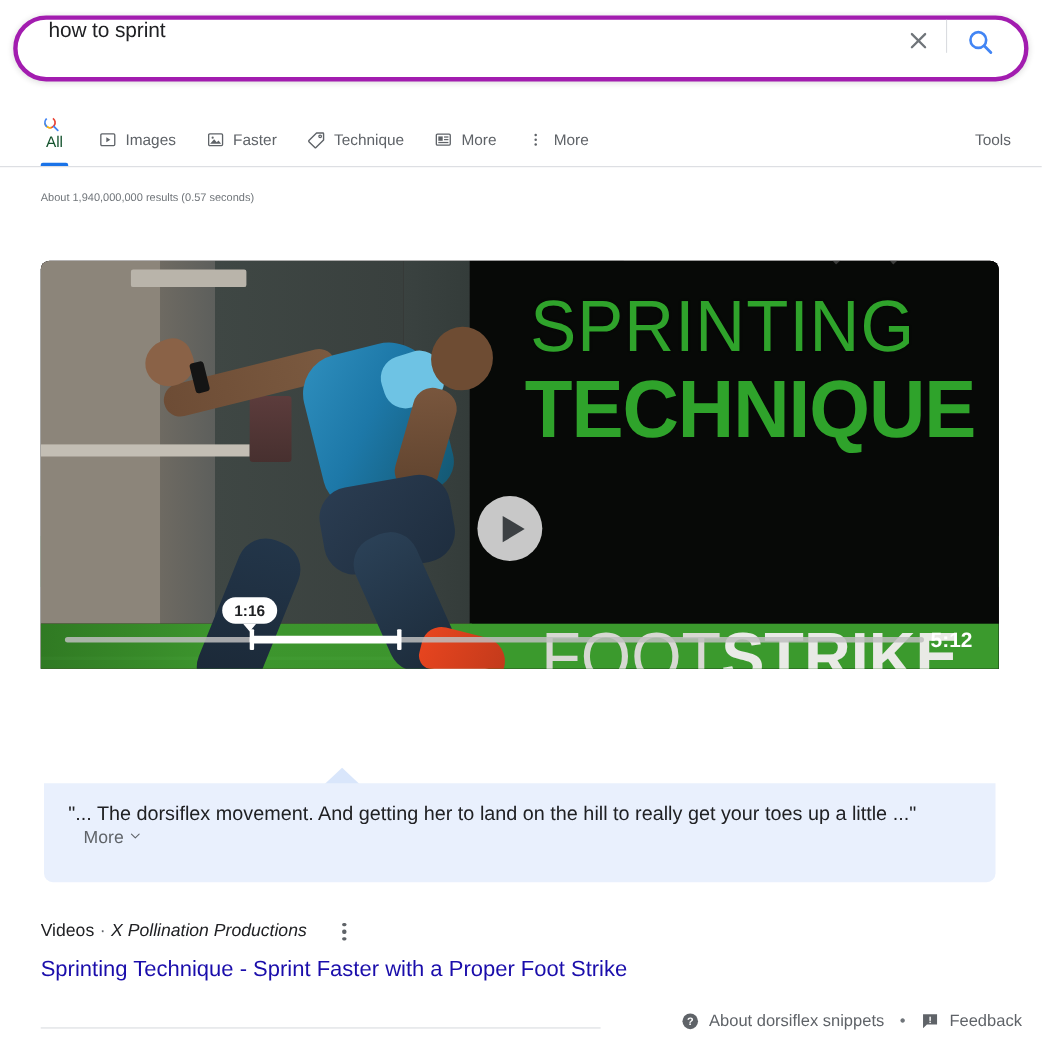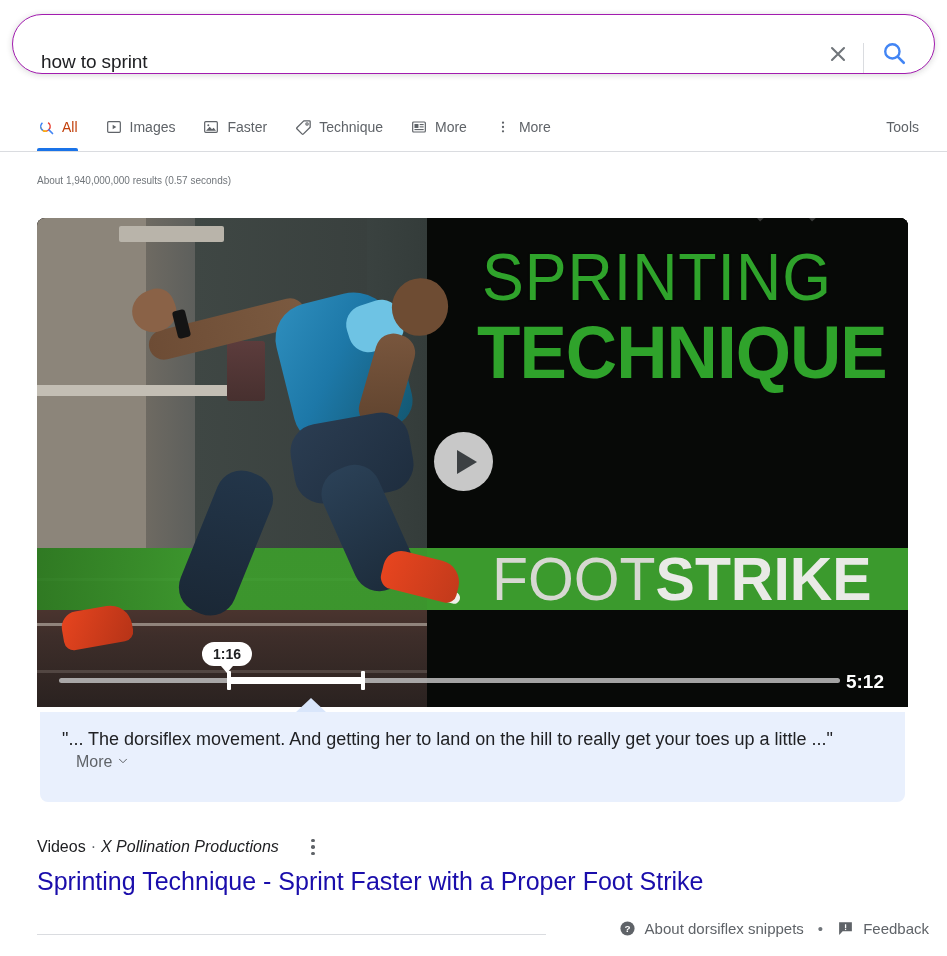--- a/index.html
+++ b/index.html
@@ -13,25 +13,25 @@
 
   
   .searchbar-wrap {
     position: absolute;
     left: 12px; top: 14px;
     width: 923px; height: 60px;
   }
   .searchbar {
     width: 100%; height: 100%;
     background: #fff;
-    border: 1px solid #a21caf;
+    border: 4px solid #a21caf;
     border-radius: 30px;
     box-shadow: 0 1px 6px rgba(32,33,36,.18);
     display: flex;
-    align-items: flex-end;
+    align-items: flex-start;
     padding: 0 14px 0 28px;
   }
   .search-input {
     flex: 1;
     border: none;
     outline: none;
     font-size: 19px;
     color: #202124;
     font-family: "Liberation Sans", sans-serif;
     background: transparent;
@@ -77,21 +77,21 @@
     color: #5f6368;
     white-space: nowrap;
   }
   .tab .ticon {
     display: inline-flex;
     align-items: center;
     justify-content: center;
     width: 18px; height: 18px;
     margin-right: 7px;
   }
-  .tab.active { color: #c2410c; font-weight: 400; }
+  .tab.active { color: #14532d; font-weight: 400; flex-direction: column; }
   .tab.active .underline {
     position: absolute;
     left: 0; right: 0; bottom: 0;
     height: 3px;
     background: #1a73e8;
     border-radius: 2px 2px 0 0;
   }
   .tools-btn {
     margin-left: auto;
     margin-right: 28px;
@@ -110,22 +110,22 @@
   .result-stats {
     position: absolute;
     left: 37px; top: 175px;
     font-size: 10px;
     color: #70757a;
   }
 
   
   .video-card {
     position: absolute;
-    left: 37px; top: 218px;
-    width: 871px; height: 489px;
+    left: 37px; top: 237px;
+    width: 871px; height: 371px;
     border-radius: 8px 8px 0 0;
     overflow: hidden;
     background: #0a0a0a;
     cursor: pointer;
   }
   .thumb {
     position: absolute;
     inset: 0;
     
     background:
@@ -453,21 +453,21 @@
   }
   .kebab i {
     width: 3.5px; height: 3.5px;
     background: #5f6368;
     border-radius: 50%;
     display: block;
   }
   .result-title {
     position: absolute;
     left: 37px; top: 866px;
-    font-size: 25px;
+    font-size: 20px;
     color: #1a0dab;
     cursor: pointer;
     text-decoration: none;
     line-height: 30px;
   }
 
   
   .footer-divider {
     position: absolute;
     left: 37px; top: 934px;

